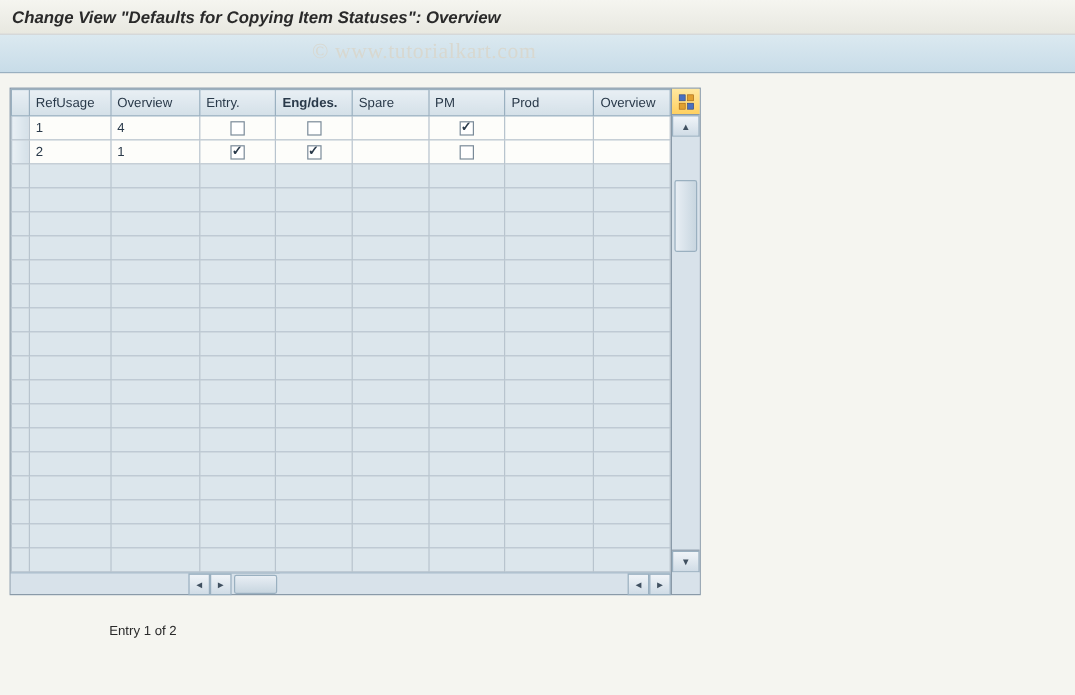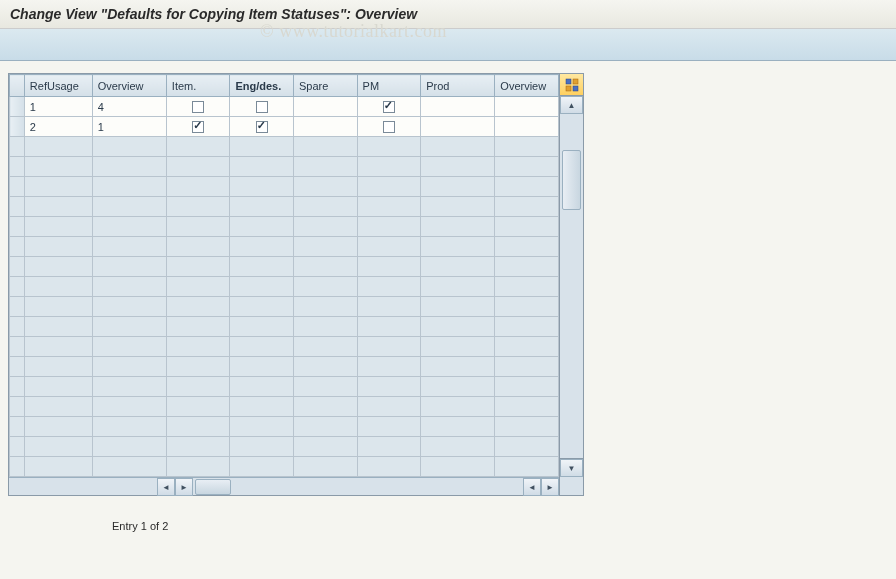--- a/index.html
+++ b/index.html
@@ -26,21 +26,21 @@
       border-bottom: 1px solid #cccccc;
     }
     .toolbar-area {
       background: linear-gradient(to bottom, #dbe9f0 0%, #c8dce8 100%);
       height: 32px;
       border-bottom: 1px solid #9ab0c0;
       position: relative;
     }
     .watermark {
       position: absolute;
-      top: 21px;
+      top: 32px;
       left: 260px;
       color: #d8d8d0;
       font-size: 18px;
       font-family: Georgia, serif;
       letter-spacing: 0.5px;
       z-index: 100;
       pointer-events: none;
     }
     .main-content {
       padding: 12px 8px 8px 8px;
@@ -222,21 +222,21 @@
       cursor: pointer;
       font-size: 11px;
       color: #2a2a2a;
     }
     .position-btn-icon {
       width: 14px;
       height: 14px;
       margin-right: 18px;
     }
     .entry-status {
-      margin-left: 92px;
+      margin-left: 71px;
       font-size: 11px;
       color: #2a2a2a;
     }
     .col-refusage { width: 64px; }
     .col-usagenew { width: 70px; }
     .col-prod { width: 60px; }
     .col-engdes { width: 60px; font-weight: bold; }
     .col-spare { width: 60px; }
     .col-pm { width: 60px; }
     .col-sales { width: 70px; }
@@ -251,21 +251,21 @@
 
 <div class="main-content">
   <div class="table-wrapper">
     <div class="table-body">
       <table>
         <thead>
           <tr>
             <th class="row-selector"></th>
             <th class="col-refusage">RefUsage</th>
             <th class="col-usagenew">Overview</th>
-            <th class="col-prod">Item.</th>
+            <th class="col-prod">Entry.</th>
             <th class="col-engdes">Eng/des.</th>
             <th class="col-spare">Spare</th>
             <th class="col-pm">PM</th>
             <th class="col-sales">Prod</th>
             <th class="col-relevan">Overview</th>
           </tr>
         </thead>
         <tbody id="table-body">
         <tr class="data-row">
               <td class="row-selector-cell"></td>

